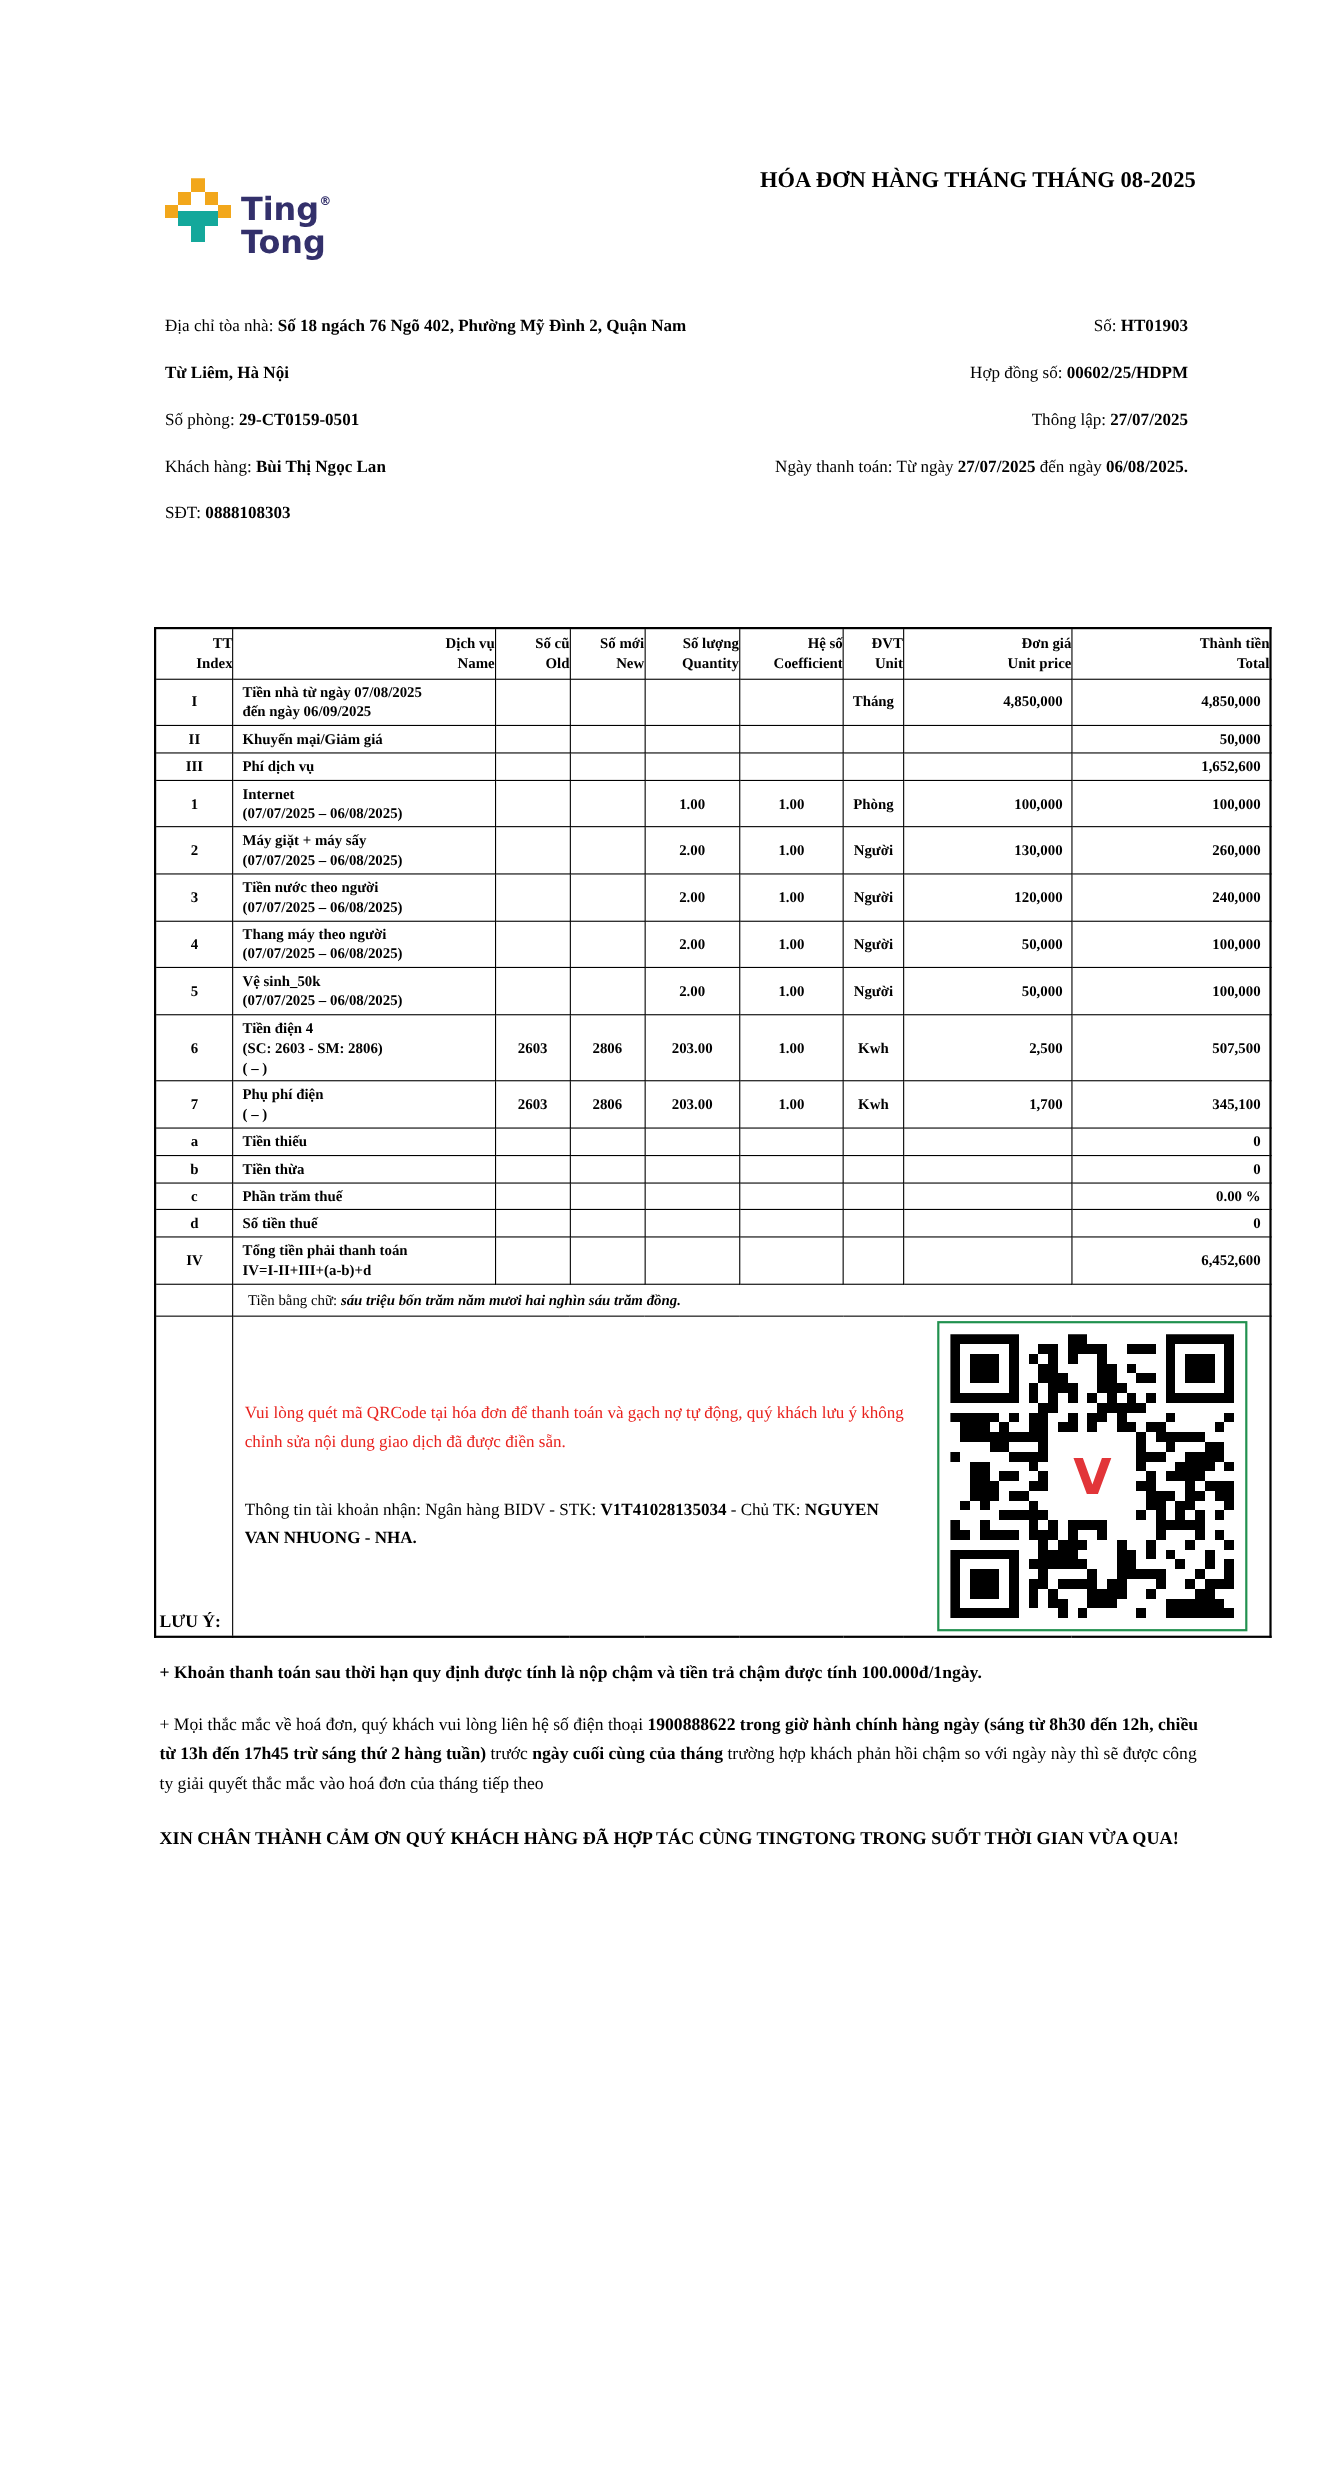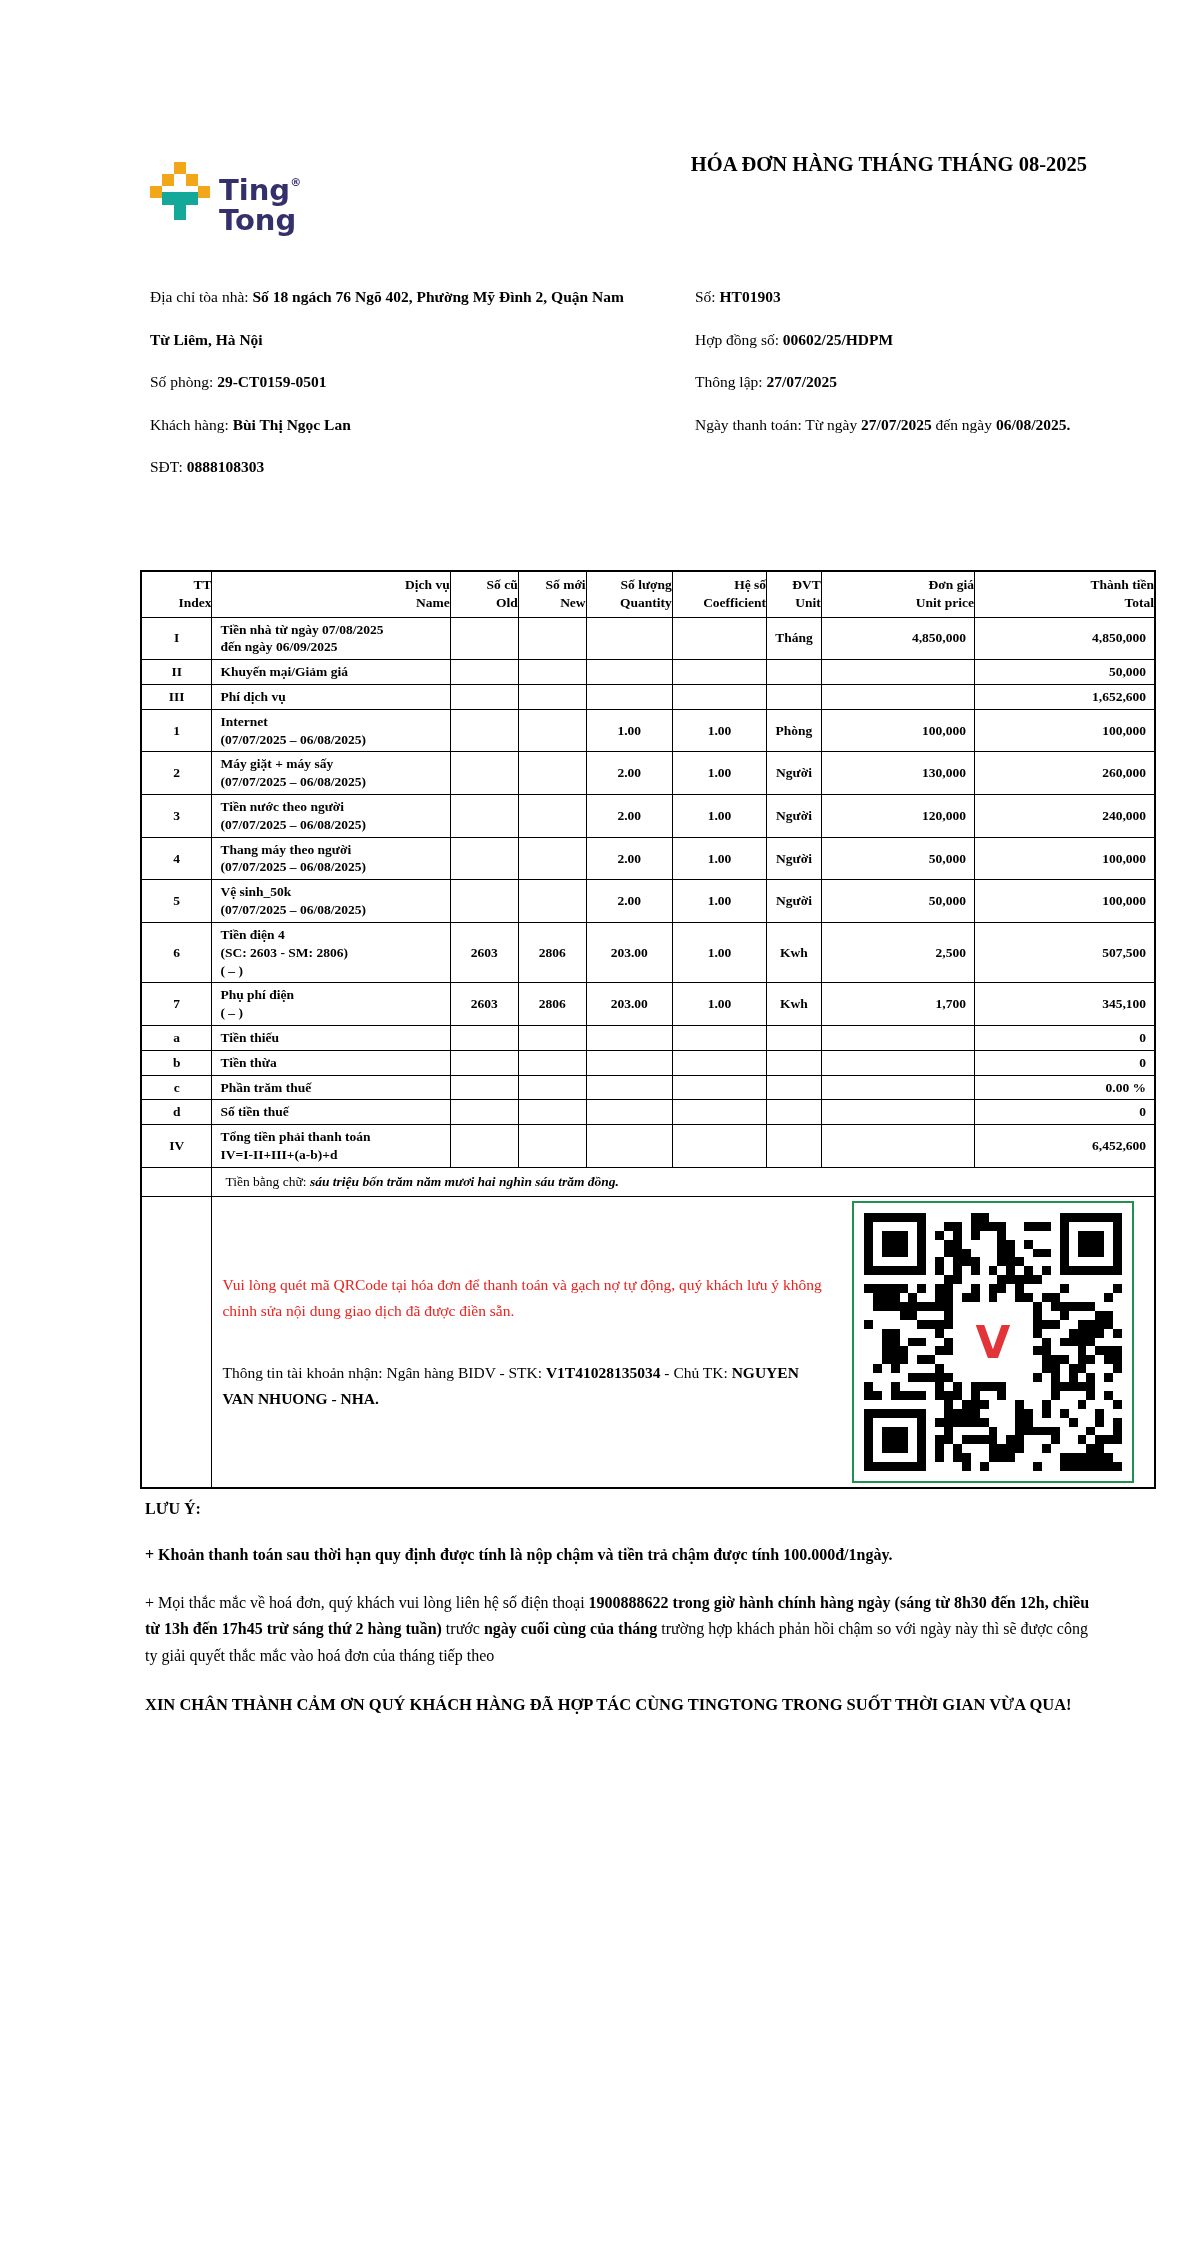--- a/index.html
+++ b/index.html
@@ -22,21 +22,21 @@
   .logo-text sup{font-size:11px;vertical-align:14px}
 
   
   .title{
     position:absolute;top:148px;right:113px;width:440px;text-align:right;
     font-weight:bold;font-size:20.5px;line-height:33px;
   }
 
   
   .info-left{position:absolute;left:150px;top:276px;width:480px;font-size:15.5px}
-  .info-right{position:absolute;right:120px;top:276px;width:385px;font-size:15.5px}
+  .info-right{position:absolute;right:120px;top:276px;width:385px;text-align:right;font-size:15.5px}
   .info-line{line-height:42.5px}
 
   
   table.invoice{
     position:absolute;left:140px;top:570px;width:1016px;
     border-collapse:collapse;table-layout:fixed;
     font-size:13.5px;font-weight:bold;border:2px solid #000;
   }
   table.invoice th,table.invoice td{
     border:1px solid #000;padding:3px 8px;line-height:1.32;vertical-align:middle;
@@ -63,21 +63,21 @@
     position:absolute;left:50%;top:50%;transform:translate(-50%,-50%);
     width:58px;height:58px;background:#fff;border-radius:8px;
     display:flex;align-items:center;justify-content:center;
   }
   .qr-logo span{
     font-family:"DejaVu Sans",sans-serif;font-weight:bold;font-size:45px;
     color:#E23539;line-height:1;
   }
 
   
-  .footer{position:absolute;left:145px;top:1500px;width:945px;font-size:16px}
+  .footer{position:absolute;left:145px;top:1466px;width:945px;font-size:16px}
   .footer-heading{font-weight:bold;margin-bottom:24px}
   .note{margin-bottom:21px;line-height:26.5px}
   .note:last-child{font-size:16.5px;line-height:30px}
 </style>
 </head>
 <body>
 
 <div class="logo">
   <span>
     <svg width="60" height="70" viewBox="0 0 50 58" shape-rendering="crispEdges" aria-hidden="true">

